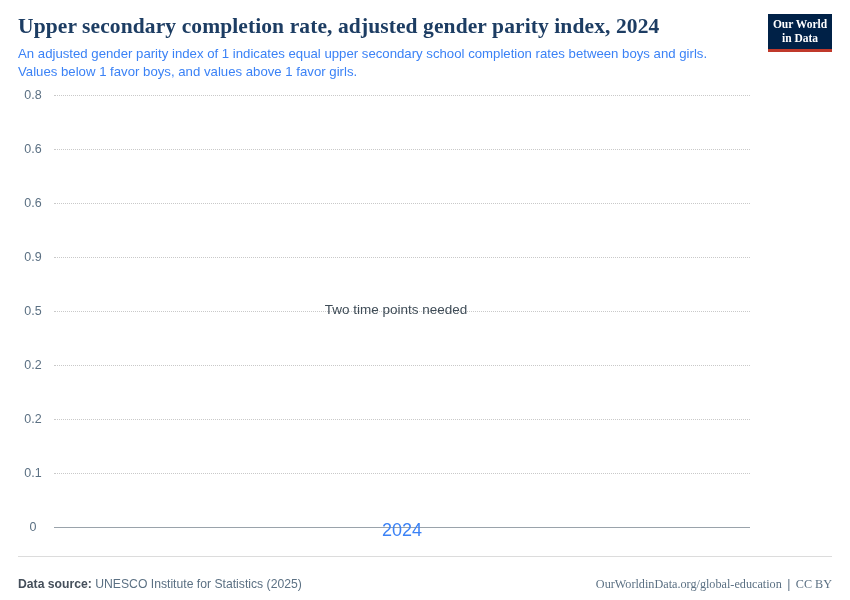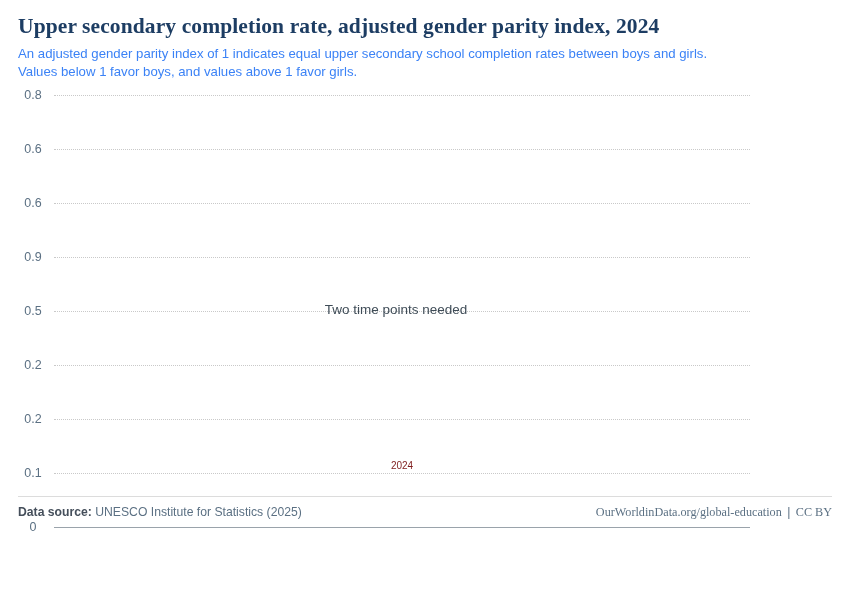--- a/index.html
+++ b/index.html
@@ -10,21 +10,21 @@
     width: 850px;
     height: 600px;
     background: #ffffff;
     font-family: "Liberation Sans", sans-serif;
     color: #1d3d63;
     overflow: hidden;
   }
   .page {
     position: relative;
     width: 850px;
-    height: 528px;
+    height: 600px;
     box-sizing: border-box;
     padding: 14px 18px 8px 18px;
     display: flex;
     flex-direction: column;
   }
   
   .header {
     position: relative;
     padding-right: 90px;
   }
@@ -118,30 +118,30 @@
   .x-axis {
     position: absolute;
     left: 36px;
     right: 82px;
     bottom: 14px;
     height: 18px;
   }
   .x-tick {
     position: absolute;
     transform: translateX(-50%);
-    font-size: 10px;
-    color: #7f1d1d;
+    font-size: 18px;
+    color: #3b82f6;
     white-space: nowrap;
     text-align: center;
   }
 
   
   .footer {
     border-top: 1px solid #dcdcdc;
-    padding-top: 8px;
+    padding-top: 20px;
     display: flex;
     justify-content: space-between;
     align-items: baseline;
     font-size: 12.2px;
     color: #5b7083;
   }
   .footer-left .src-label {
     font-weight: 700;
     color: #454f5b;
   }
@@ -154,20 +154,24 @@
   .footer-right .sep { margin: 0 2px; }
 </style>
 </head>
 <body>
 
 <div class="page">
 
   <div class="header">
     <h1 class="chart-title">Upper secondary completion rate, adjusted gender parity index, 2024</h1>
     <p class="chart-subtitle">An adjusted gender parity index of 1 indicates equal upper secondary school completion rates between boys and girls. Values below 1 favor boys, and values above 1 favor girls.</p>
+    <div class="owid-logo">
+      <span>Our World</span>
+      <span>in Data</span>
+    </div>
   </div>
 
   <div class="chart-area">
     <div class="plot" id="plot">
         <div class="grid-row" style="top: 0px;">
           <div class="grid-line"></div>
           <div class="y-tick">0.8</div>
         </div>
         <div class="grid-row" style="top: 54px;">
           <div class="grid-line"></div>

